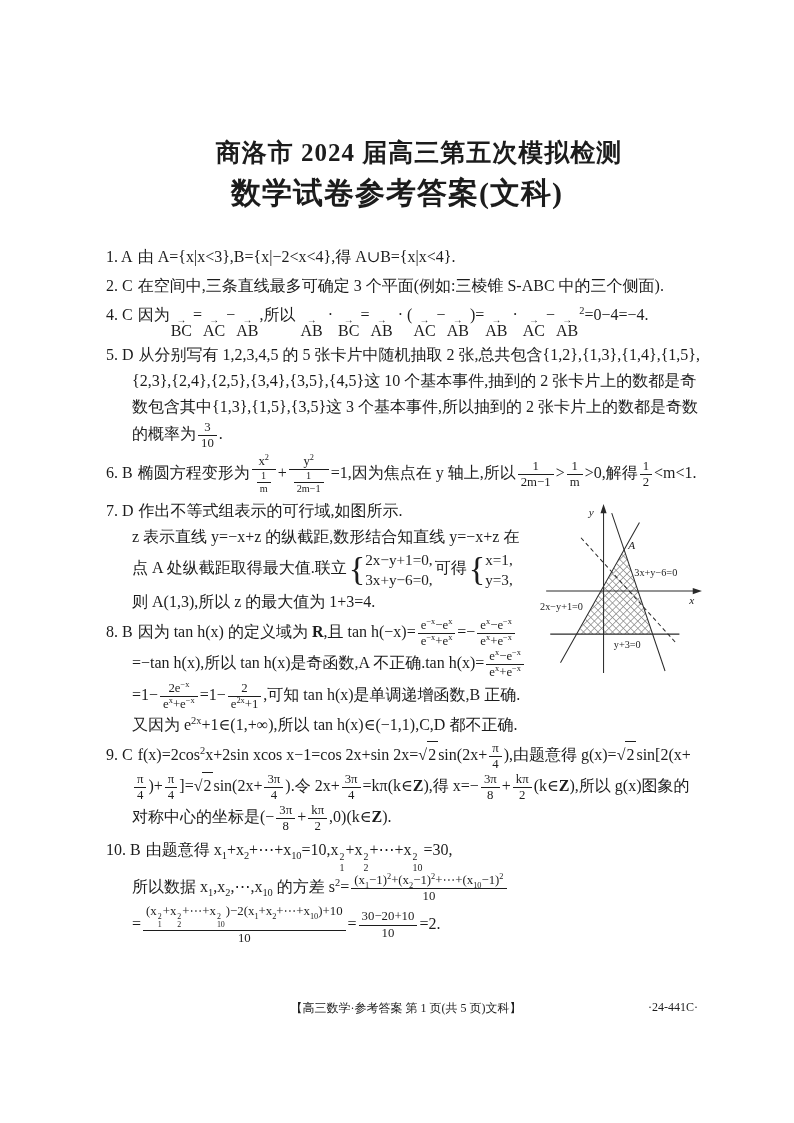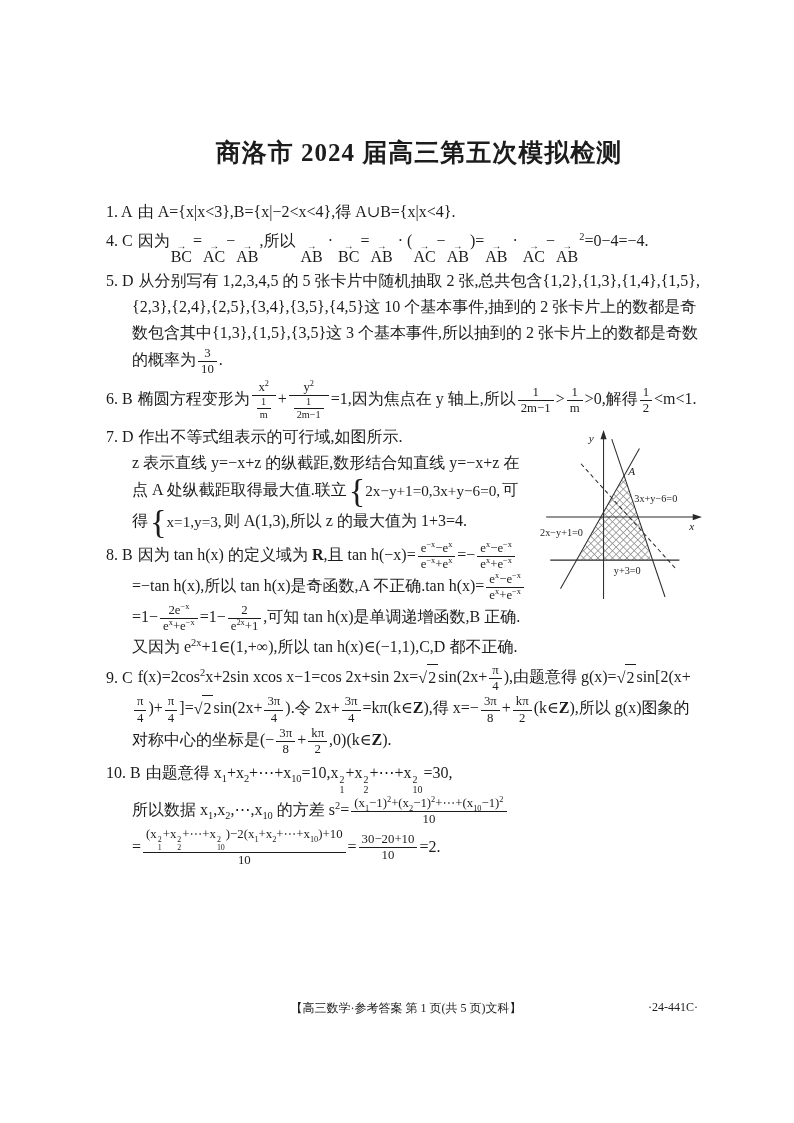--- a/index.html
+++ b/index.html
@@ -33,21 +33,21 @@
     font-size:0.62em;line-height:1.05;vertical-align:-0.5em;margin:0 1px 0 1px;text-indent:0;}
   .math-vec{display:inline-flex;flex-direction:column;align-items:center;
     vertical-align:-0.18em;line-height:1;margin:0 1px;text-indent:0;}
   .vec-arrow{font-size:0.62em;line-height:0.6;height:0.62em;display:block;}
   .vec-body{display:block;}
   .math-sqrt{white-space:nowrap;text-indent:0;}
   .sqrt-sign{display:inline-block;}
   .sqrt-body{display:inline-block;border-top:1px solid currentColor;padding:0 2px 0 1px;}
   .math-cases{display:inline-flex;align-items:center;vertical-align:middle;text-indent:0;margin:0 2px;}
   .cases-brace{font-size:2.15em;font-weight:400;line-height:0.9;transform:translateY(-0.03em);}
-  .cases-col{display:inline-flex;flex-direction:row;line-height:1.3;font-size:0.95em;text-align:left;}
+  .cases-col{display:inline-flex;flex-direction:column;line-height:1.3;font-size:0.95em;text-align:left;}
   .cases-row{display:block;}
   .math-bold{font-weight:700;}
   
   .figure-float{
     float:right;width:164px;height:176px;margin:2px 0 6px 12px;text-indent:0;
   }
   .figure-float svg{display:block;}
   .fig-label{font-style:italic;}
   
   .footer{
@@ -56,24 +56,26 @@
   }
   .footer-code{position:absolute;right:8px;top:0;}
 </style>
 </head>
 <body>
 
 <div class="page">
 
   <div class="titles">
     <h1 class="title-1">商洛市 2024 届高三第五次模拟检测</h1>
+    <h2 class="title-2">数学试卷参考答案(文科)</h2>
   </div>
 
   <div class="answers" id="answers">
       <div class="answer-item"><span class="answer-label">1. A</span>由 A={x|x&lt;3},B={x|−2&lt;x&lt;4},得 A∪B={x|x&lt;4}.</div>
+      <div class="answer-item"><span class="answer-label">2. C</span>在空间中,三条直线最多可确定 3 个平面(例如:三棱锥 S-ABC 中的三个侧面).</div>
       <div class="answer-item"><span class="answer-label">4. C</span>因为<span class="math-vec">
           <span class="vec-arrow">→</span>
           <span class="vec-body">BC</span>
         </span>=<span class="math-vec">
           <span class="vec-arrow">→</span>
           <span class="vec-body">AC</span>
         </span>−<span class="math-vec">
           <span class="vec-arrow">→</span>
           <span class="vec-body">AB</span>
         </span>,所以 <span class="math-vec">

